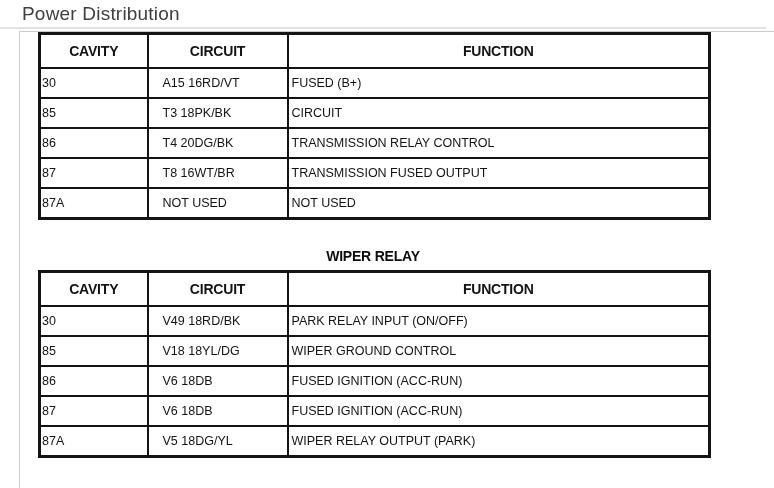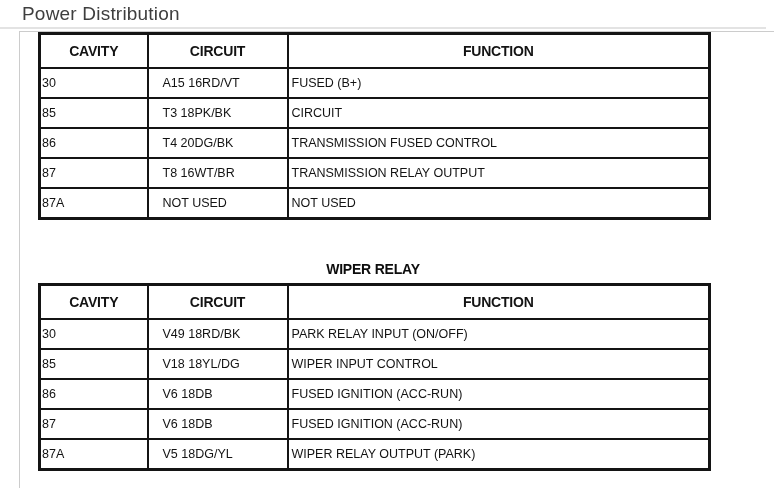--- a/index.html
+++ b/index.html
@@ -46,21 +46,21 @@
     font-weight: bold;
     font-size: 14px;
     color: #0d0d0d;
     letter-spacing: -0.2px;
     margin-top: 3px;
     margin-bottom: 1px;
     height: 18px;
     line-height: 18px;
   }
   .section-2 .table-title {
-    margin-top: 40px;
+    margin-top: 27px;
     margin-bottom: 5px;
   }
   table.doc-table {
     border-collapse: collapse;
     table-layout: fixed;
     width: 670px;
     background: #ffffff;
     border-radius: 32px;
   }
   table.doc-table th,
@@ -122,26 +122,26 @@
           <td class="function">FUSED (B+)</td>
         </tr>
         <tr>
           <td class="cavity">85</td>
           <td class="circuit">T3 18PK/BK</td>
           <td class="function">CIRCUIT</td>
         </tr>
         <tr>
           <td class="cavity">86</td>
           <td class="circuit">T4 20DG/BK</td>
-          <td class="function">TRANSMISSION FUSED CONTROL</td>
+          <td class="function">TRANSMISSION RELAY CONTROL</td>
         </tr>
         <tr>
           <td class="cavity">87</td>
           <td class="circuit">T8 16WT/BR</td>
-          <td class="function">TRANSMISSION RELAY OUTPUT</td>
+          <td class="function">TRANSMISSION FUSED OUTPUT</td>
         </tr>
         <tr>
           <td class="cavity">87A</td>
           <td class="circuit">NOT USED</td>
           <td class="function">NOT USED</td>
         </tr>
       </tbody>
     </table>
   </div>
 
@@ -162,21 +162,21 @@
       </thead>
       <tbody>
         <tr>
           <td class="cavity">30</td>
           <td class="circuit">V49 18RD/BK</td>
           <td class="function">PARK RELAY INPUT (ON/OFF)</td>
         </tr>
         <tr>
           <td class="cavity">85</td>
           <td class="circuit">V18 18YL/DG</td>
-          <td class="function">WIPER INPUT CONTROL</td>
+          <td class="function">WIPER GROUND CONTROL</td>
         </tr>
         <tr>
           <td class="cavity">86</td>
           <td class="circuit">V6 18DB</td>
           <td class="function">FUSED IGNITION (ACC-RUN)</td>
         </tr>
         <tr>
           <td class="cavity">87</td>
           <td class="circuit">V6 18DB</td>
           <td class="function">FUSED IGNITION (ACC-RUN)</td>

